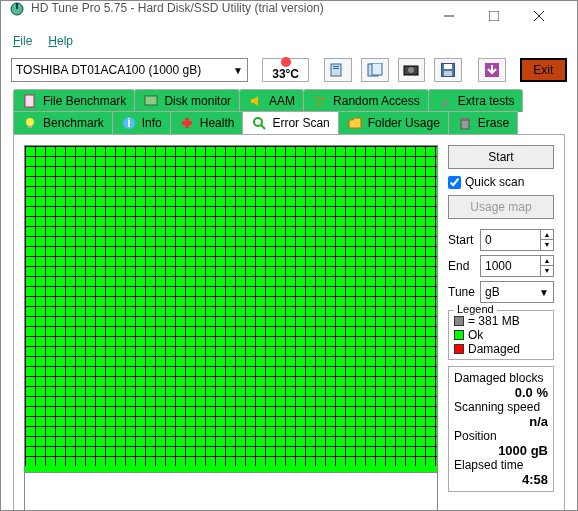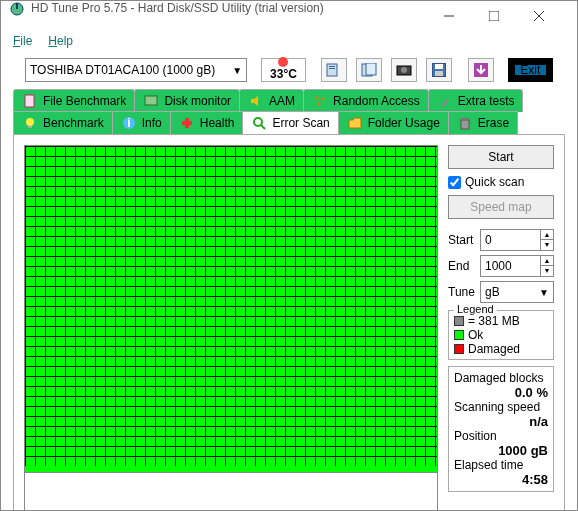--- a/index.html
+++ b/index.html
@@ -4,28 +4,28 @@
 <style>
 * { box-sizing: border-box; margin: 0; padding: 0; font-family: "Segoe UI", Tahoma, sans-serif; font-size: 12px; }
 body { background: #fff; width: 578px; height: 511px; overflow: hidden; border: 1px solid #888; }
 .titlebar { height: 30px; display: flex; align-items: flex-start; padding: 0 16px 0 8px; background: #fff; }
 .titlebar .icon { width: 16px; height: 16px; margin-right: 6px; }
 .titlebar .title { flex: 1; color: #555; }
 .titlebar .winbtn { width: 45px; height: 30px; display: flex; align-items: center; justify-content: center; color: #333; cursor: default; }
 .titlebar .winbtn svg { width: 10px; height: 10px; }
 .menubar { height: 20px; display: flex; align-items: center; padding: 0 12px; gap: 16px; color: #0f766e; }
 .menubar span u { text-decoration: underline; }
-.toolbar { height: 38px; display: flex; align-items: center; padding: 4px 24px; gap: 6px; text-align: right; }
+.toolbar { height: 38px; display: flex; align-items: center; padding: 4px 10px; gap: 6px; text-align: right; }
 .drive-select { width: 240px; height: 24px; border: 1px solid #888; background: #fff; display: flex; align-items: center; padding: 0 4px; justify-content: space-between; }
 .temp { width: 48px; height: 24px; border: 1px solid #aaa; display: flex; align-items: center; justify-content: center; gap: 3px; margin-left: 8px; flex-direction: column; }
 .temp-icon { width: 6px; height: 14px; background: linear-gradient(#f44, #f44); border-radius: 3px; position: relative; }
 .temp-icon::after { content:''; position:absolute; bottom:-3px; left:-2px; width:10px; height:10px; background:#f44; border-radius:50%; }
 .spacer { flex: 1; }
 .tbtn { width: 28px; height: 24px; border: 1px solid #aaa; background: #f6f6f6; display: flex; align-items: center; justify-content: center; margin-left: 3px; }
-.exit-btn { width: 48px; height: 24px; border: 7px solid #000000; background: #0369a1; margin-left: 8px; display: flex; align-items: center; justify-content: center; }
+.exit-btn { width: 48px; height: 24px; border: 2px solid #000000; background: #c2410c; margin-left: 8px; display: flex; align-items: center; justify-content: center; }
 .tabs { padding: 0 12px; }
 .tabrow { display: flex; }
 .tab { border: 1px solid #aaa; border-bottom: none; padding: 3px 8px; display: flex; align-items: center; gap: 5px; background: #22c55e; font-size: 12px; margin-right: -1px; cursor: default; }
 .tabrow:first-child .tab { border-top-left-radius: 3px; border-top-right-radius: 3px; }
 .tab.active { background: #fff; position: relative; z-index: 2; }
 .tabrow2 { position: relative; top: -1px; }
 .tabicon { width: 16px; height: 16px; display: inline-flex; align-items: center; justify-content: center; }
 .content { border: 1px solid #aaa; margin: -1px 12px 10px 12px; padding: 10px; display: flex; gap: 10px; height: 398px; }
 .left { flex: 1; display: flex; flex-direction: column; }
 .grid { flex: 1; background: #0f0; border: 1px solid #888; overflow: hidden; position: relative; }
@@ -242,21 +242,21 @@
       <div class="grid-inner"></div>
     </div>
     <div class="blank"></div>
   </div>
   <div class="right">
     <div class="rbtn">Start</div>
     <label class="check">
       <input type="checkbox" checked="" style="">
         <span>Quick scan</span>
     </label>
-    <div class="rbtn disabled">Speed map</div>
+    <div class="rbtn disabled">Usage map</div>
 
     <div class="fieldrow" style="margin-top:6px">
       <label>Start</label>
       <div class="numbox">
         <input value="0" style="">
         <div class="spin">
             <div>▲</div>
             <div>▼</div>
           </div>
       </div>

